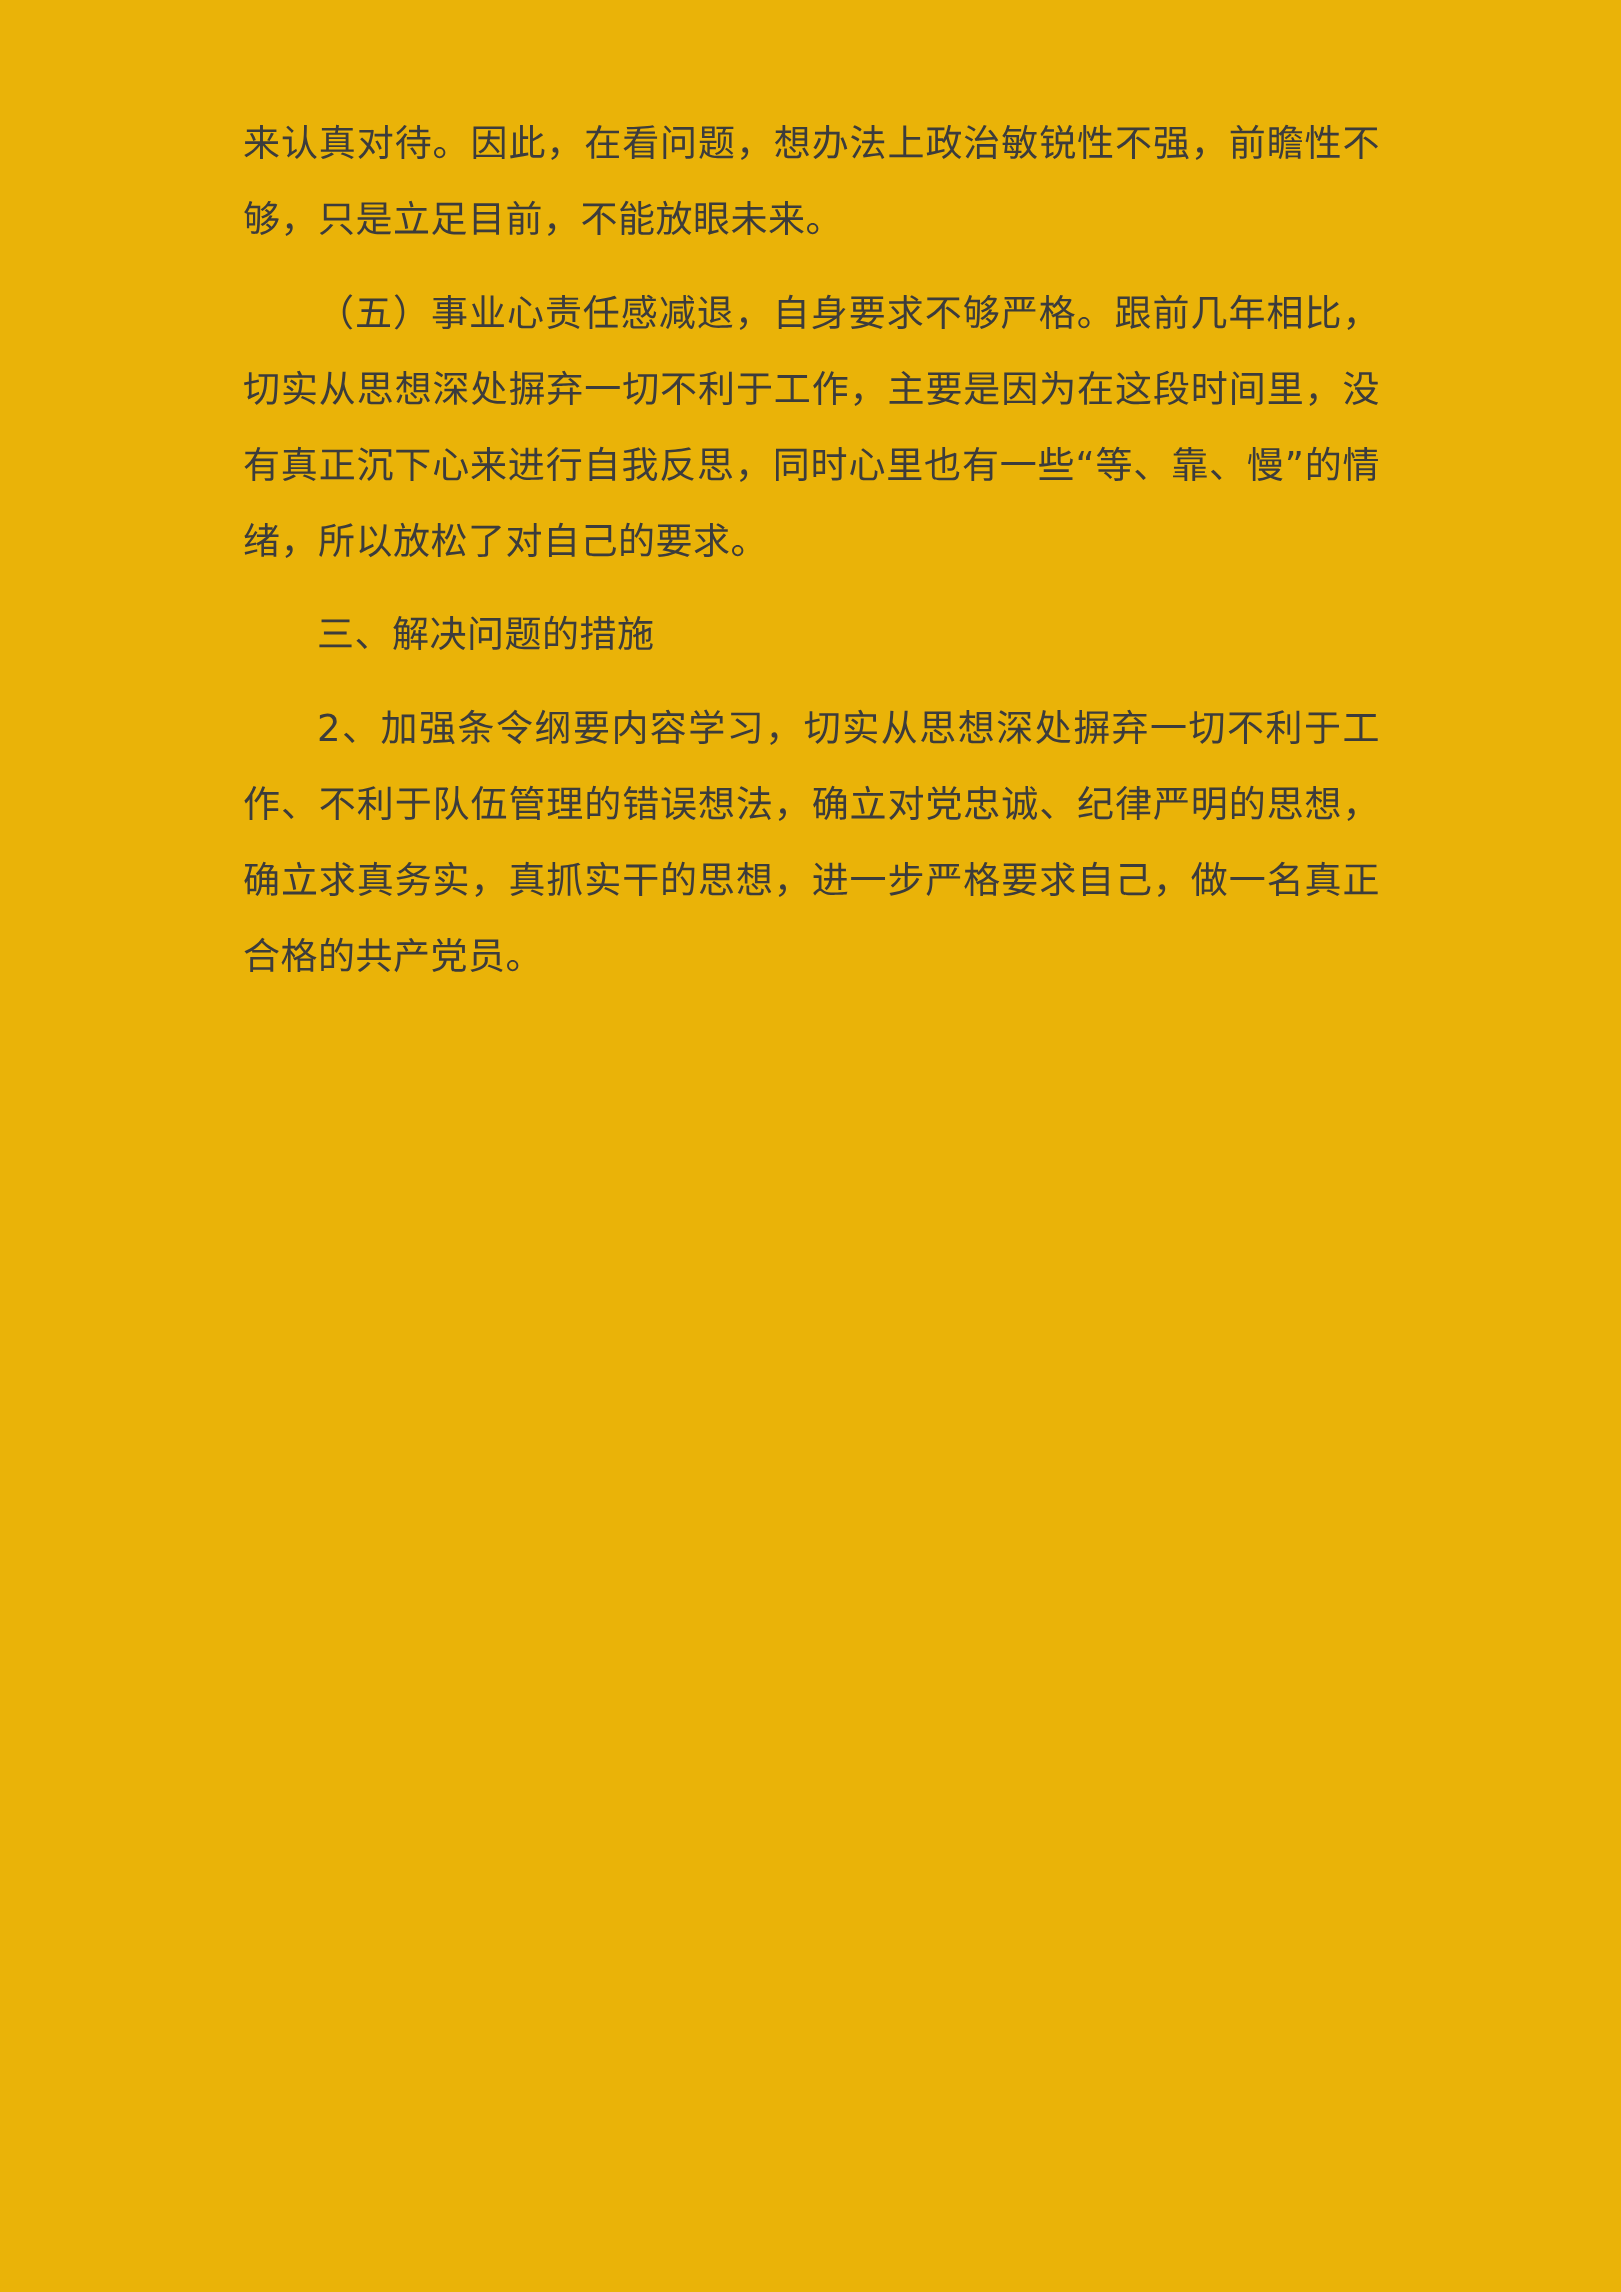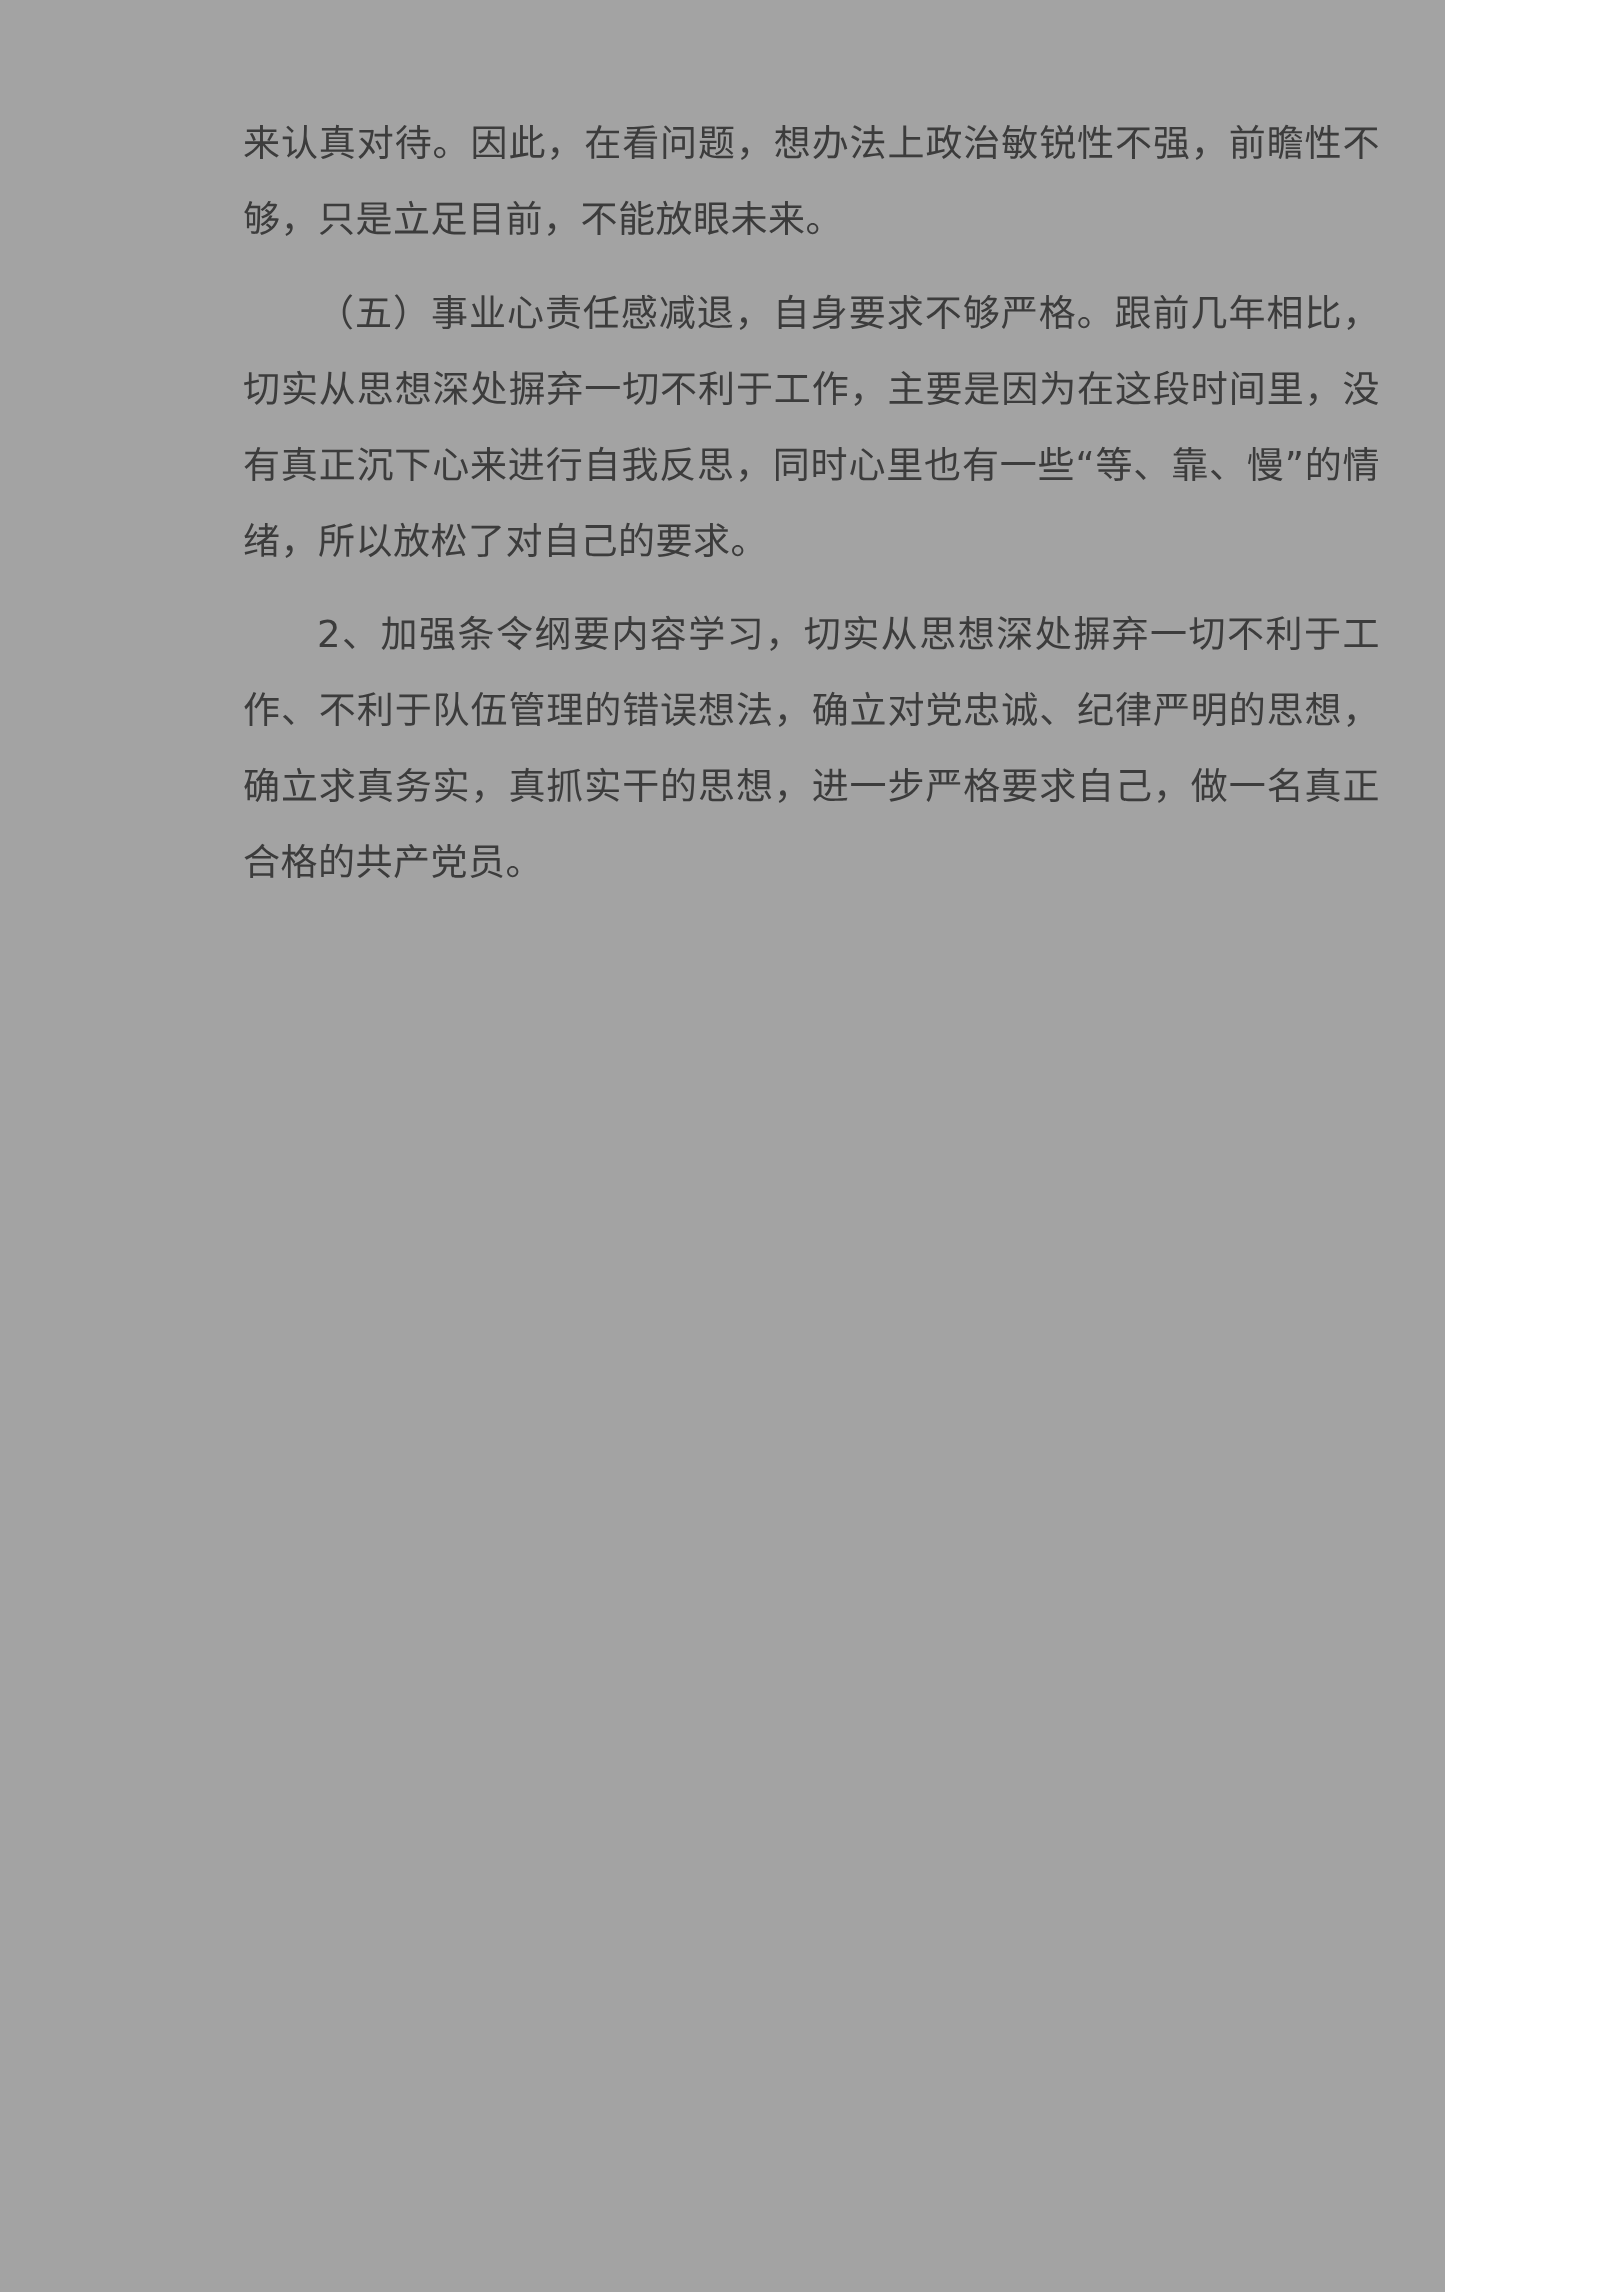--- a/index.html
+++ b/index.html
@@ -5,23 +5,23 @@
   html, body {
     margin: 0;
     padding: 0;
     background: #ffffff;
   }
   body {
     font-family: "DejaVu Sans", "Liberation Sans", sans-serif;
   }
   .page {
     position: relative;
-    width: 1445px;
+    width: 1621px;
     height: 2293px;
-    background: #a3a3a3;
+    background: #eab308;
     box-sizing: border-box;
     overflow: hidden;
   }
   .content {
     position: absolute;
     left: 243px;
     top: 106px;
     width: 1137px;
   }
   .para {
@@ -46,19 +46,20 @@
 
 <div class="page">
   <div class="content">
 
     <p class="para">来认真对待。因此，在看问题，想办法上政治敏锐性不强，前瞻性不够，只是立足目前，不能放眼未来。</p>
 
 
 
     <p class="para indent">（五）事业心责任感减退，自身要求不够严格。跟前几年相比，切实从思想深处摒弃一切不利于工作，主要是因为在这段时间里，没有真正沉下心来进行自我反思，同时心里也有一些“等、靠、慢”的情绪，所以放松了对自己的要求。</p>
 
+    <p class="para heading">三、解决问题的措施</p>
 
 
     <p class="para indent">2、加强条令纲要内容学习，切实从思想深处摒弃一切不利于工作、不利于队伍管理的错误想法，确立对党忠诚、纪律严明的思想，确立求真务实，真抓实干的思想，进一步严格要求自己，做一名真正合格的共产党员。</p>
 
   </div>
 </div>
 
 
 </body></html>

